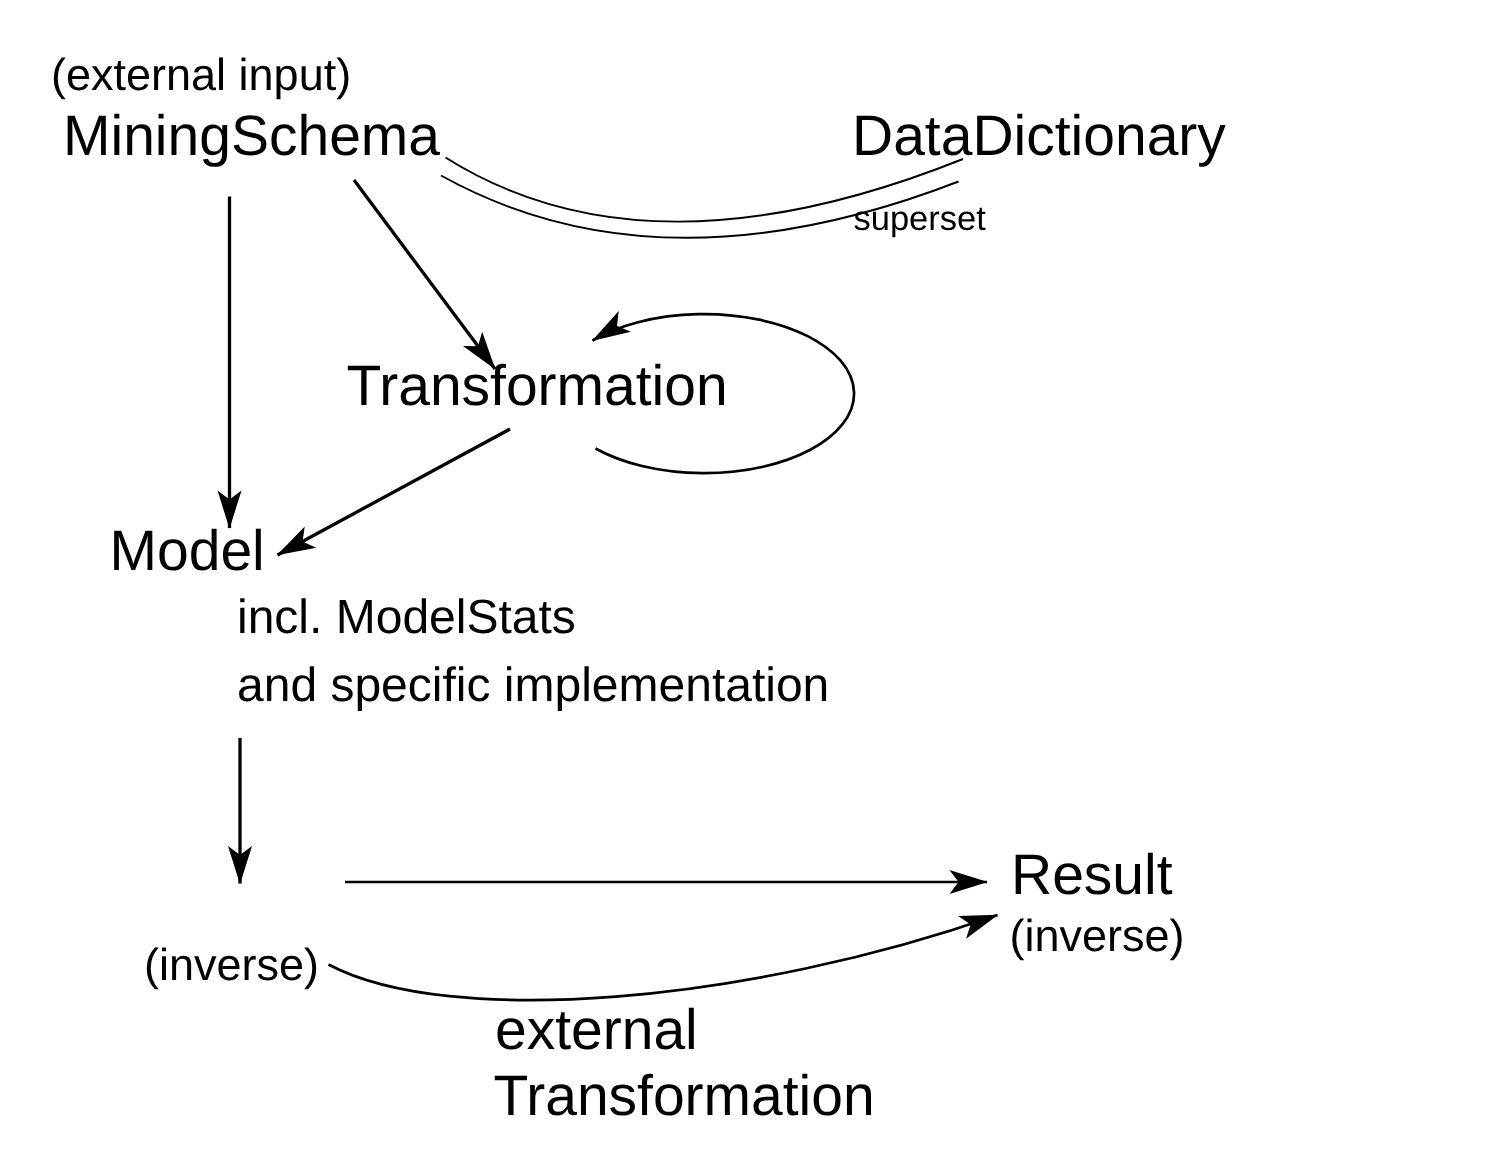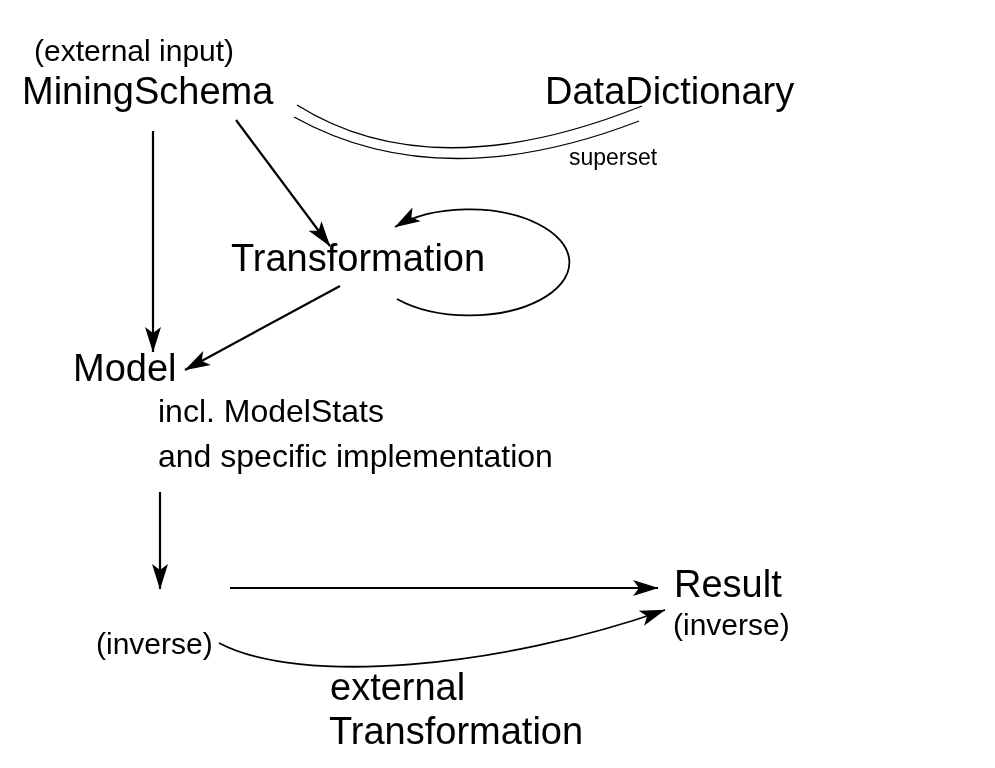--- a/index.html
+++ b/index.html
@@ -23,21 +23,21 @@
   }
   .lbl {
     position: absolute;
     white-space: nowrap;
     line-height: 1;
     color: #000000;
   }
   .lbl.xl { font-size: 38px; }
   .lbl.md { font-size: 32px; margin-left: 29px; }
   .lbl.sm { font-size: 30px; }
-  .lbl.xs { font-size: 23px; margin-top: 12px; }
+  .lbl.xs { font-size: 23px; }
   .edge {
     stroke: #000000;
     fill: none;
   }
   .edge.thick  { stroke-width: 2.2; }
   .edge.medium { stroke-width: 1.8; }
   .edge.thin   { stroke-width: 1.3; }
 </style>
 </head>
 <body>
@@ -64,23 +64,23 @@
     <path class="edge medium" d="M230,588 L658,588" marker-end="url(#ah)"></path>
 
     <path class="edge medium" d="M219,643 C300,686 500,668 665,610" marker-end="url(#ah)"></path>
 
     <path class="edge thin" d="M297,105 Q432,190 642,106"></path>
     <path class="edge thin" d="M294,117 Q440,198 639,121"></path>
   </svg>
 
   <div class="lbl sm" style="left:34px; top:36px;">(external input)</div>
 
-  <div class="lbl xl" style="left:22px; top:72px;">MiningSchema</div>
+  <div class="lbl xl" style="left:42px; top:72px;">MiningSchema</div>
 
-  <div class="lbl xl" style="left:545px; top:72px;">DataDictionary</div>
+  <div class="lbl xl" style="left:568px; top:72px;">DataDictionary</div>
 
   <div class="lbl xs" style="left:569px; top:134px;">superset</div>
 
   <div class="lbl xl" style="left:231px; top:239px;">Transformation</div>
 
   <div class="lbl xl" style="left:73px; top:349px;">Model</div>
 
   <div class="lbl md" style="left:129px; top:395px;">incl. ModelStats</div>
 
   <div class="lbl md" style="left:129px; top:440px;text-align:right;">and specific implementation</div>

